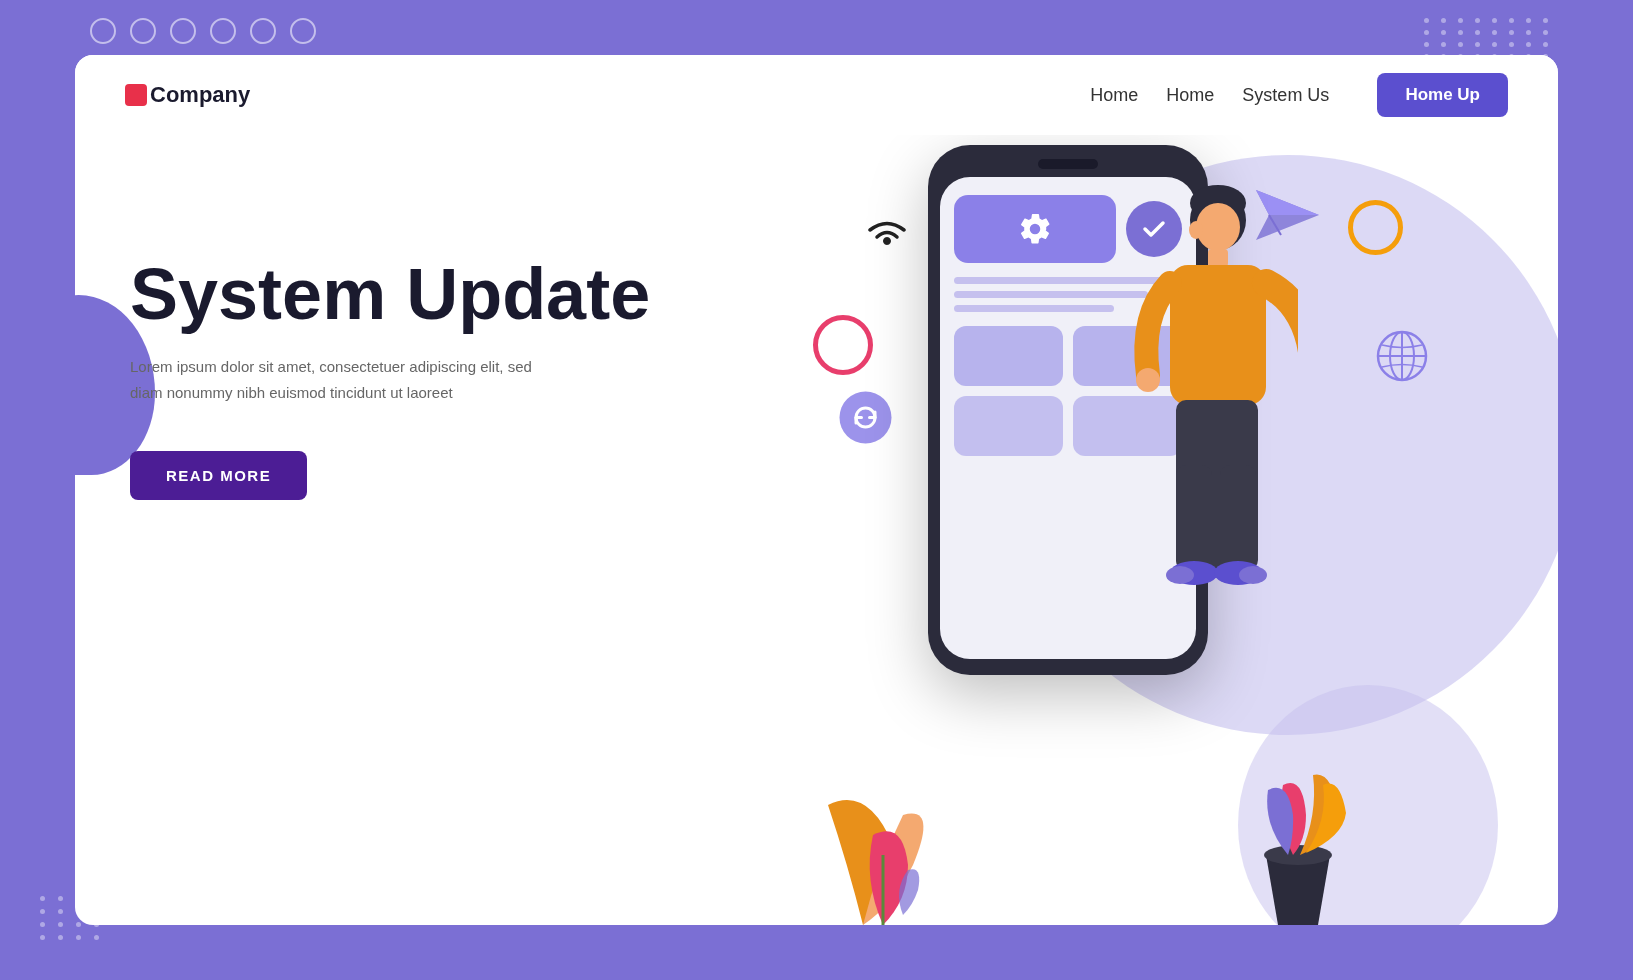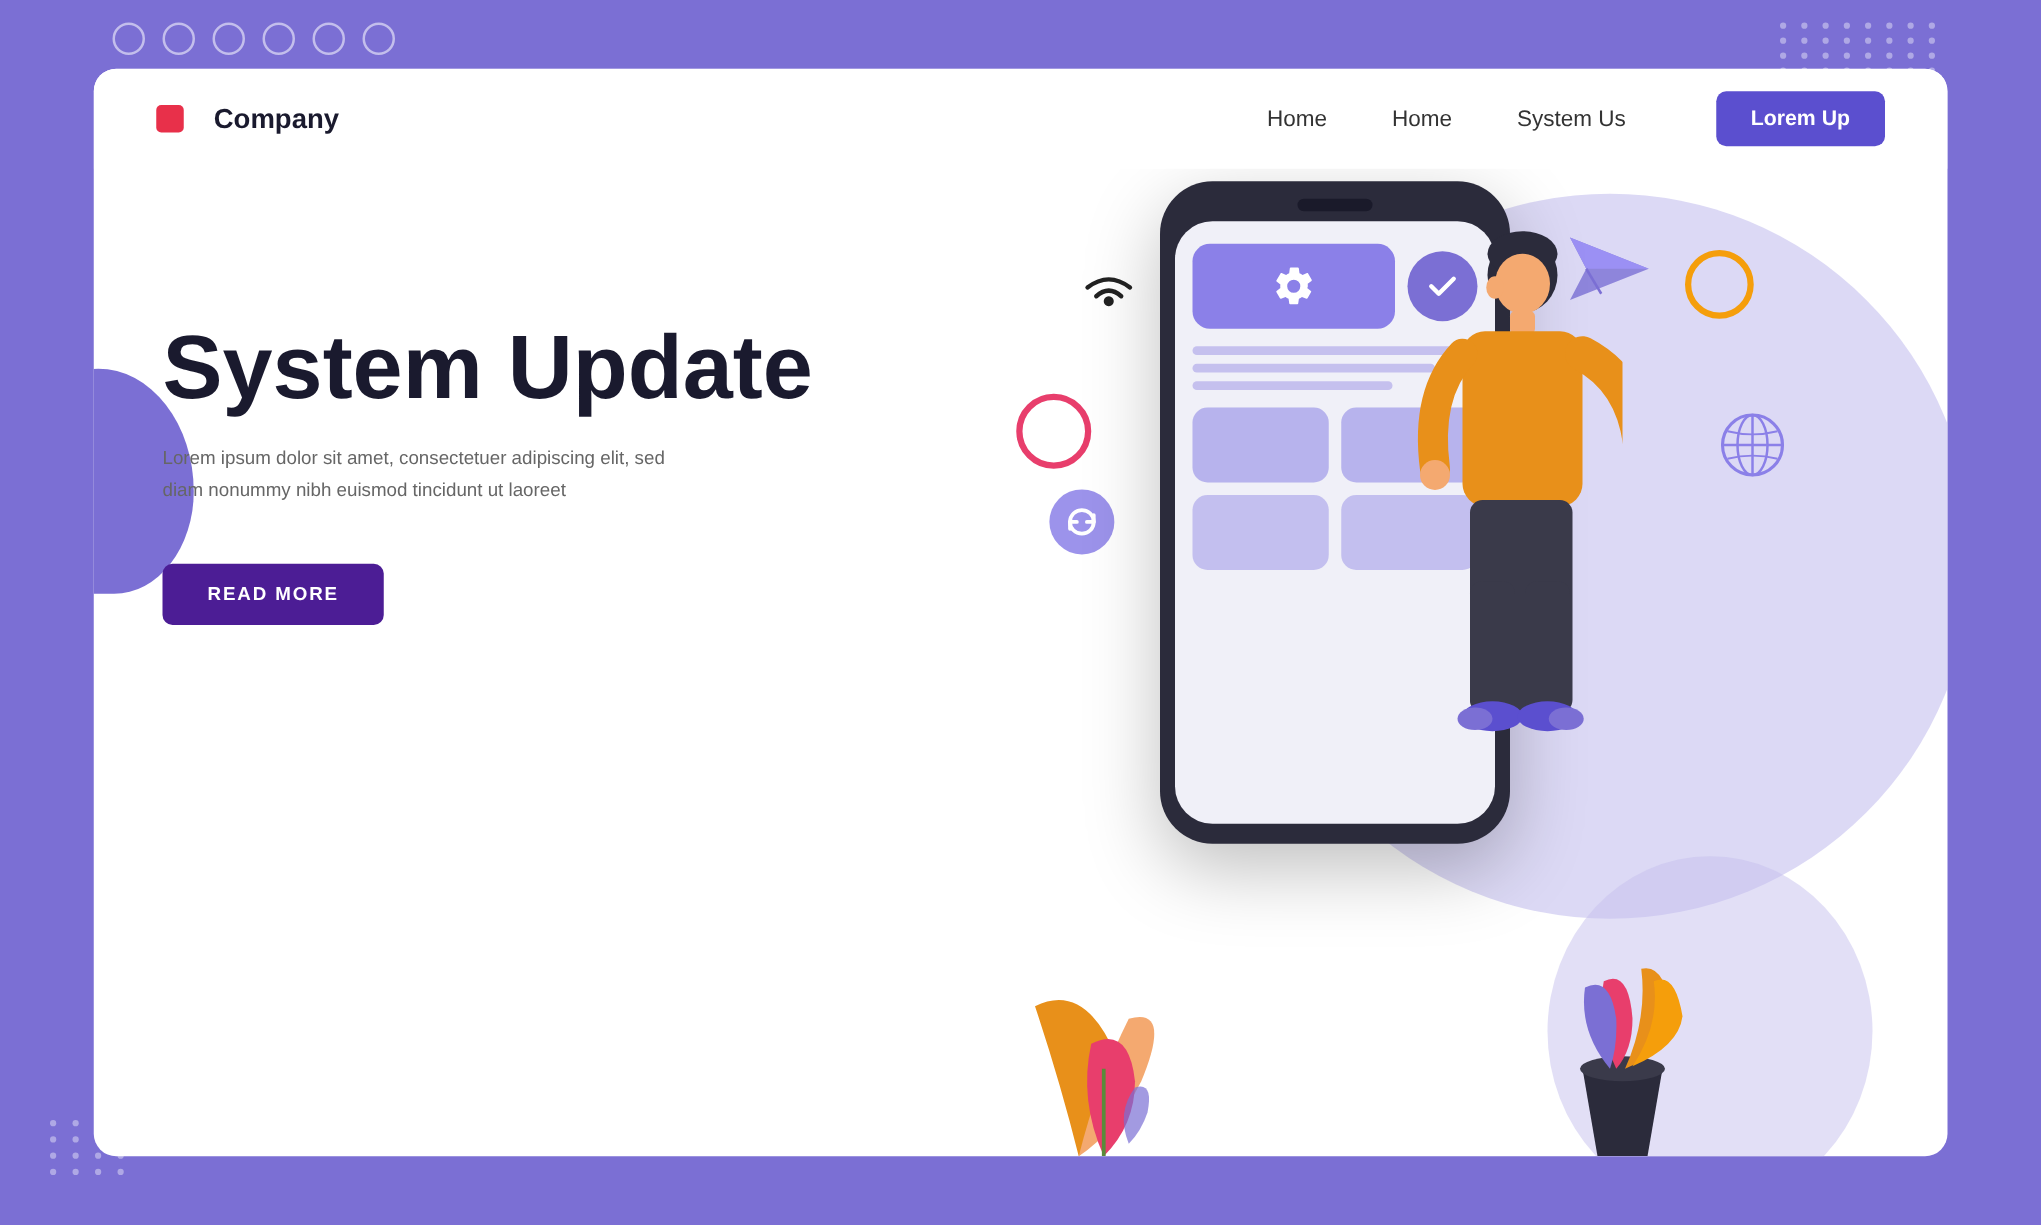--- a/index.html
+++ b/index.html
@@ -82,38 +82,38 @@
       height: 80px;
       display: flex;
       align-items: center;
       padding: 0 50px;
       background: #ffffff;
       z-index: 10;
     }
     .logo-area {
       display: flex;
       align-items: center;
-      gap: 24px;
+      gap: 3px;
       flex: 1;
     }
     .logo-square {
       width: 22px;
       height: 22px;
       background: #E8304A;
       border-radius: 4px;
     }
     .logo-text {
       font-size: 22px;
       font-weight: 600;
       color: #1a1a2e;
     }
     .nav-links {
       display: flex;
       align-items: center;
-      gap: 52px;
+      gap: 28px;
     }
     .nav-link {
       font-size: 18px;
       color: #333;
       text-decoration: none;
       cursor: pointer;
     }
     .btn-signup {
       background: #5B4FCF;
       color: #fff;
@@ -457,21 +457,21 @@
 
   <nav class="navbar">
     <div class="logo-area">
       <div class="logo-square"></div>
       <span class="logo-text">Company</span>
     </div>
     <div class="nav-links">
       <a class="nav-link">Home</a>
       <a class="nav-link">Home</a>
       <a class="nav-link">System Us</a>
-      <button class="btn-signup">Lorem Up</button>
+      <button class="btn-signup">Home Up</button>
     </div>
   </nav>
 
   <div class="hero">
 
     <div class="blob-left"></div>
 
     <div class="hero-text">
       <h1 class="hero-title">System Update</h1>
       <p class="hero-subtitle">Lorem ipsum dolor sit amet, consectetuer adipiscing elit,

